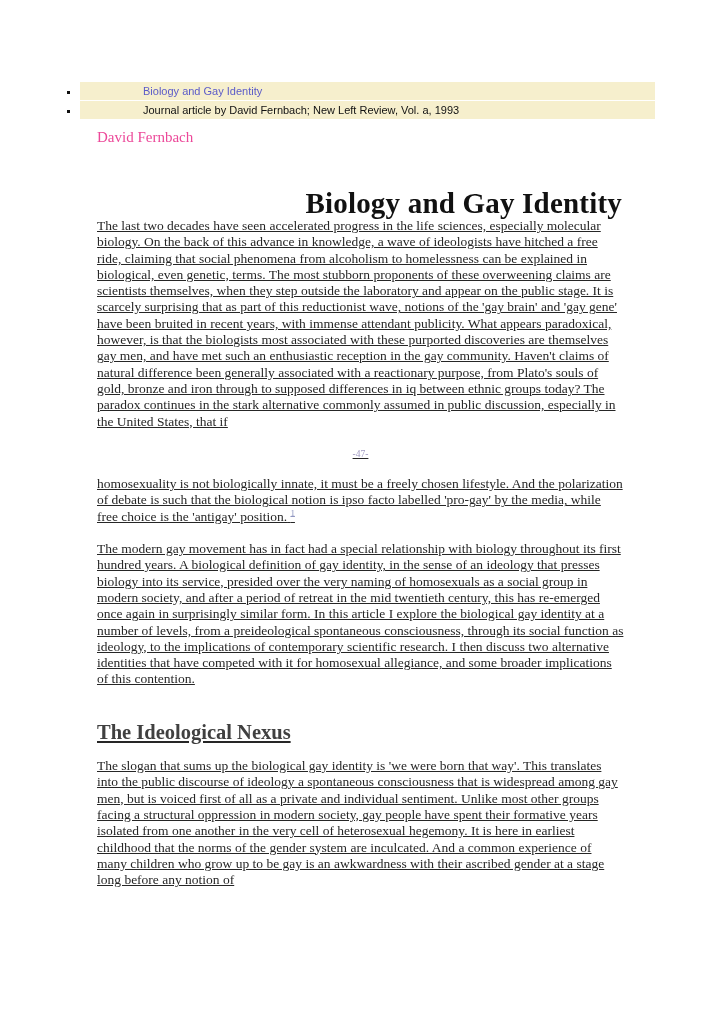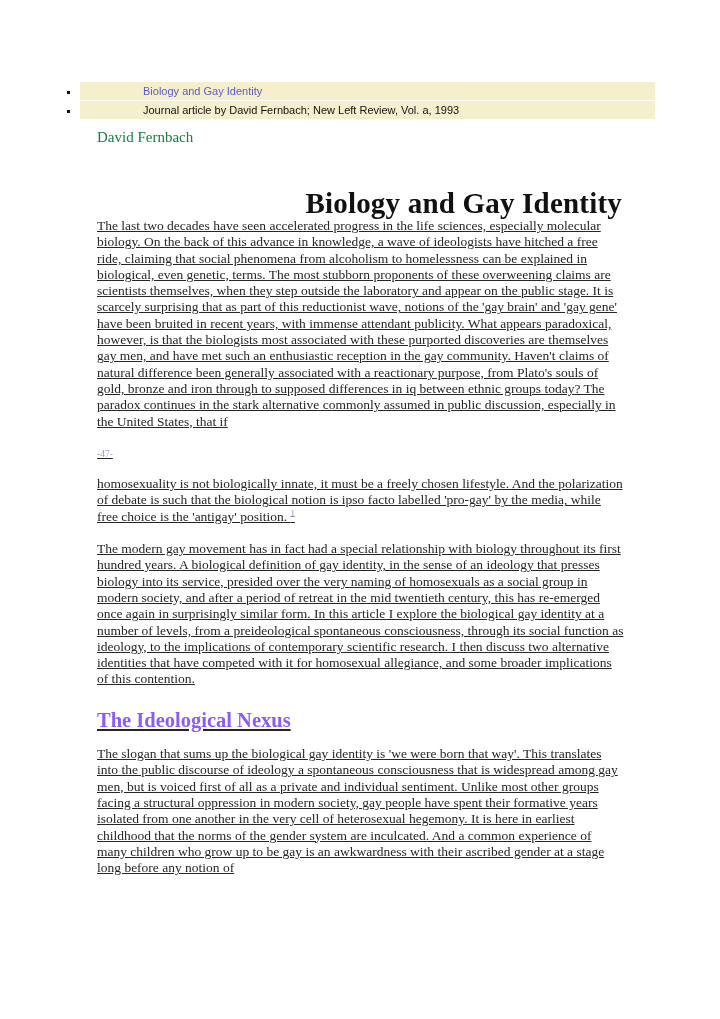--- a/index.html
+++ b/index.html
@@ -39,21 +39,21 @@
   .citation-link {
     color: #5b5bc8;
     cursor: pointer;
   }
 
   .author-line {
     position: absolute;
     top: 129px;
     left: 97px;
     font-size: 15px;
-    color: #15803d;
+    color: #ec4899;
   }
 
   .article-title {
     position: absolute;
     top: 168px;
     left: 97px;
     width: 525px;
     text-align: right;
     font-size: 29px;
     font-weight: bold;
@@ -68,39 +68,40 @@
     width: 527px;
     font-size: 13.5px;
     line-height: 16.3px;
     text-align: left;
     text-decoration: underline;
   }
   .article-body p {
     margin: 0 0 16px 0;
   }
   .page-marker {
+    text-align: center;
     font-size: 9.5px;
     color: #a09ac2;
     margin: 14px 0 14px 0;
   }
   .footnote-ref {
     font-size: 9px;
     vertical-align: super;
     line-height: 0;
   }
   .footnote-ref a {
     color: #9096c0;
     text-decoration: underline;
     cursor: pointer;
   }
   .section-heading {
-    margin: 24px 0 18px 0;
+    margin: 36px 0 18px 0;
     font-size: 20.5px;
     font-weight: bold;
-    color: #8b5cf6;
+    color: #404040;
   }
 </style>
 </head>
 <body>
 
 <div class="page">
 
   <ul class="citation-list">
     <li>
       <span class="citation-link">Biology and Gay Identity</span>

